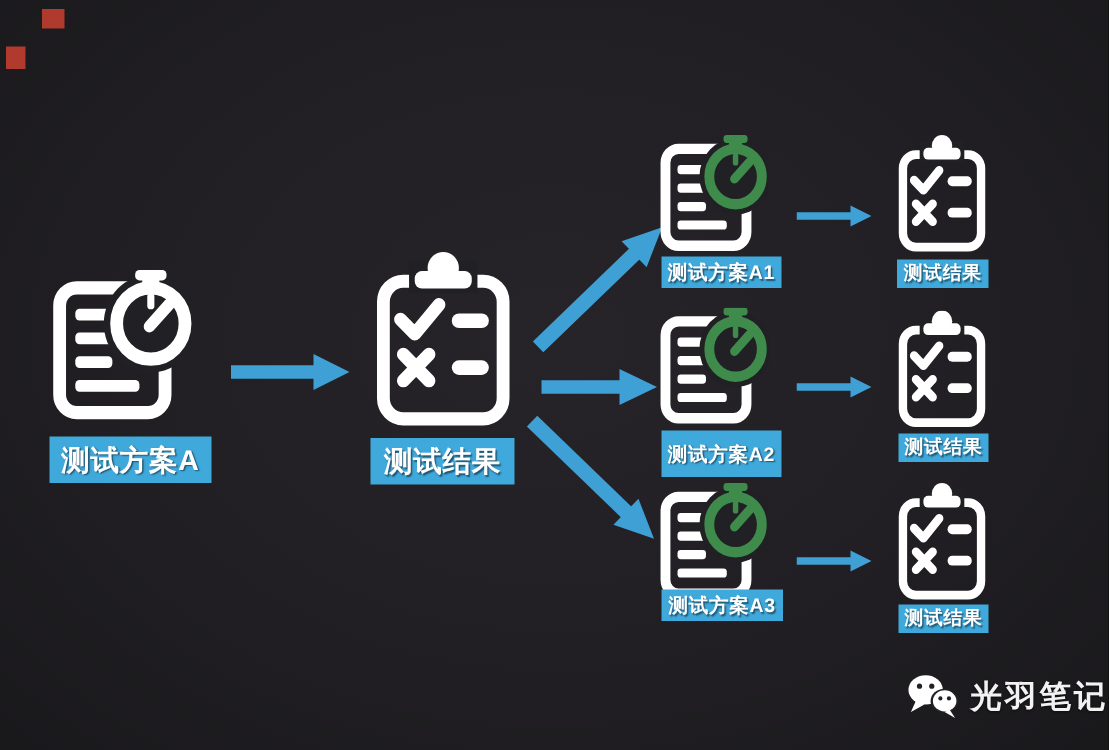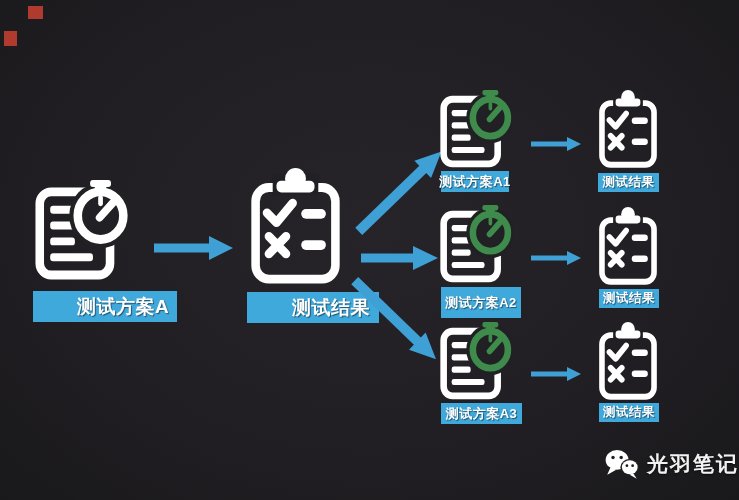--- a/index.html
+++ b/index.html
@@ -9,21 +9,21 @@
     background: radial-gradient(ellipse at 50% 45%, #262429 0%, #211f23 55%, #19181b 100%);
     font-family:"Liberation Sans","DejaVu Sans",sans-serif;
   }
   .node { position:absolute; }
   .node svg { display:block; width:100%; height:100%; }
   .label {
     position:absolute; background:var(--label-bg); color:#fff; font-weight:bold;
     display:flex; align-items:center; justify-content:center;
     text-shadow:1px 1px 1px rgba(0,0,0,.5); letter-spacing:.5px; white-space:nowrap;
   }
-  .label.lg { font-size:19px;padding-left:36px; }
+  .label.lg { font-size:19px; }
   .label.sm { font-size:13px; }
   .arrow { position:absolute; transform-origin:0 50%; }
   .arrow svg { display:block; }
   .red-mark { position:absolute; background:var(--red); }
   .footer { position:absolute; left:604px; top:448px; display:flex; align-items:center; gap:7px; }
   .brand { color:#f2f2f2; font-size:21px; font-weight:bold; letter-spacing:2px; text-shadow:0 1px 2px rgba(0,0,0,.6); }
 </style>
 </head>
 <body>
 
@@ -102,21 +102,21 @@
         <line x1="1" y1="13" x2="91" y2="13" stroke="var(--cyan)" stroke-width="10"></line>
         <polygon points="88,1 114,13 88,25" fill="var(--cyan)"></polygon>
       </svg>
   </div>
 
   <div class="node" style="left:440px;top:90px;width:73px;height:80px">
     <svg viewBox="0 0 100 104" preserveAspectRatio="none" style="--watch:var(--green)">
         <use href="#sym-plan"></use>
       </svg>
   </div>
-  <div class="label sm" style="left:441px;top:171px;width:68px;height:21px">
+  <div class="label sm" style="left:441px;top:171px;width:80px;height:21px">
     <span>测试方案A1</span>
   </div>
   <div class="arrow" style="left:531px;top:136px">
     <svg width="50" height="16">
         <line x1="0" y1="8" x2="38" y2="8" stroke="var(--cyan)" stroke-width="5"></line>
         <polygon points="36,1 50,8 36,15" fill="var(--cyan)"></polygon>
       </svg>
   </div>
   <div class="node" style="left:597px;top:90px;width:62px;height:80px">
     <svg viewBox="0 0 100 122" preserveAspectRatio="none">
@@ -148,21 +148,21 @@
   </div>
   <div class="label sm" style="left:599px;top:289px;width:60px;height:19px;font-size:12.5px">
     <span>测试结果</span>
   </div>
 
   <div class="node" style="left:440px;top:322px;width:73px;height:80px">
     <svg viewBox="0 0 100 104" preserveAspectRatio="none" style="--watch:var(--green)">
         <use href="#sym-plan"></use>
       </svg>
   </div>
-  <div class="label sm" style="left:441px;top:403px;width:81px;height:21px">
+  <div class="label sm" style="left:441px;top:393px;width:81px;height:21px">
     <span>测试方案A3</span>
   </div>
   <div class="arrow" style="left:531px;top:366px">
     <svg width="50" height="16">
         <line x1="0" y1="8" x2="38" y2="8" stroke="var(--cyan)" stroke-width="5"></line>
         <polygon points="36,1 50,8 36,15" fill="var(--cyan)"></polygon>
       </svg>
   </div>
   <div class="node" style="left:597px;top:322px;width:62px;height:80px">
     <svg viewBox="0 0 100 122" preserveAspectRatio="none">

